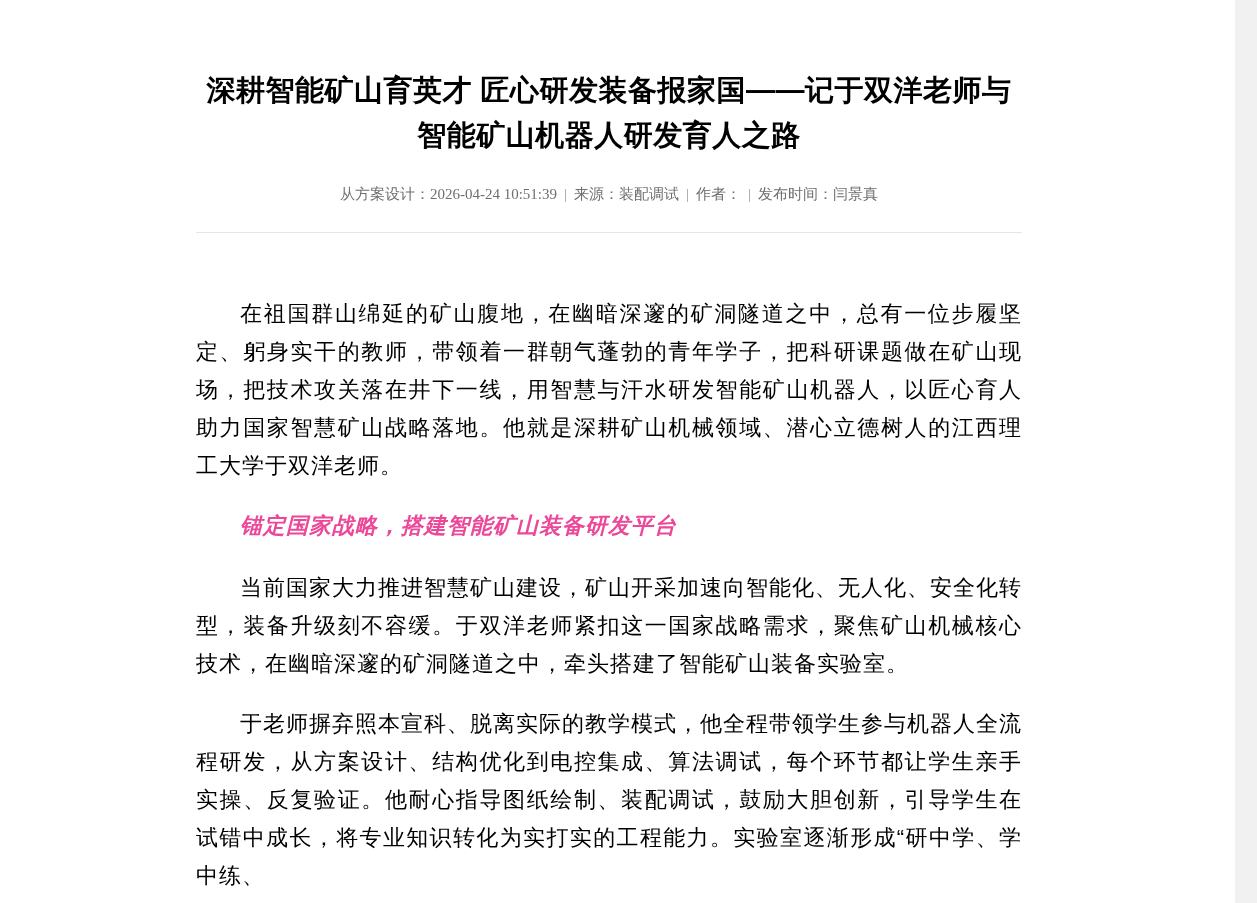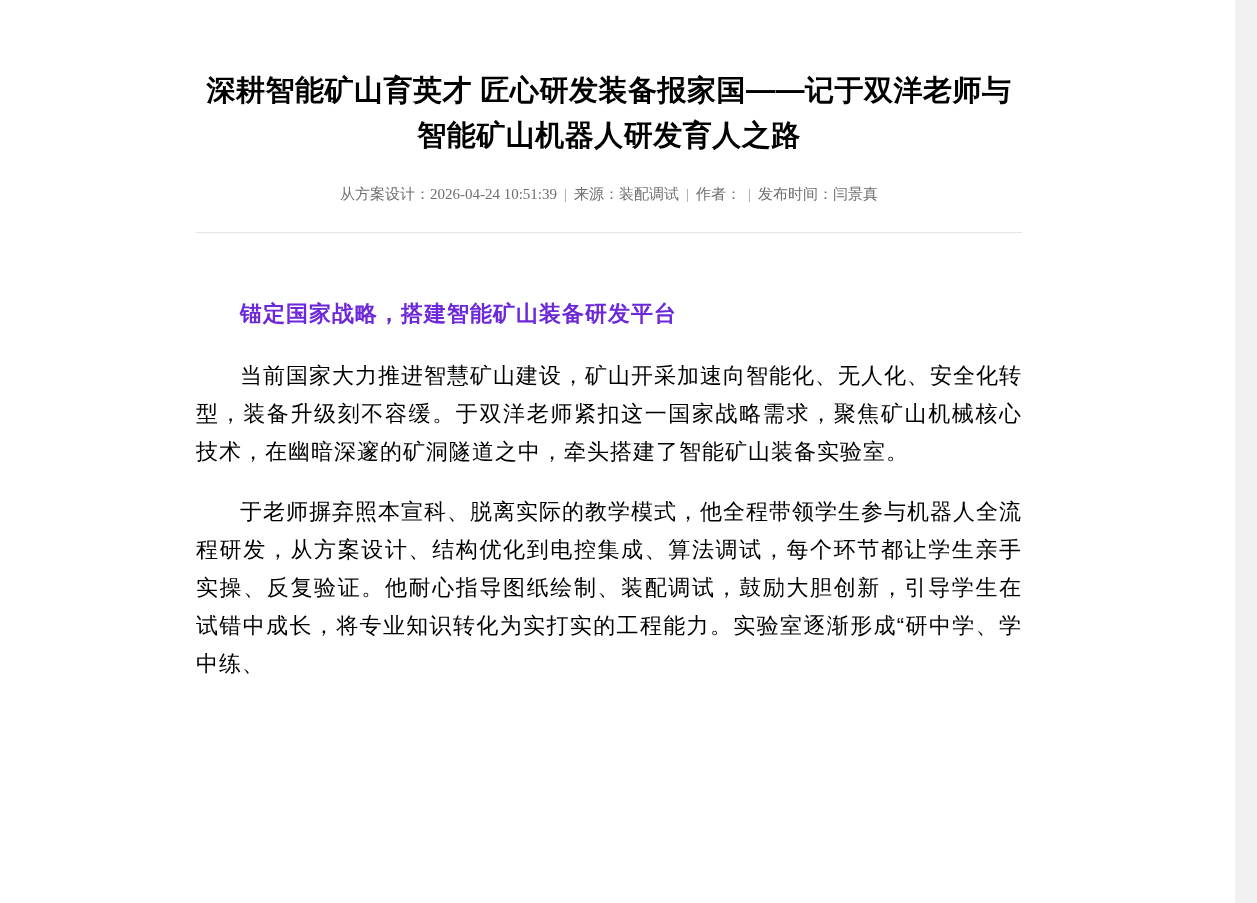--- a/index.html
+++ b/index.html
@@ -80,21 +80,22 @@
     text-align: justify;
     text-justify: inter-ideograph;
   }
   .article h2 {
     margin: 0 0 24px 0;
     font-size: 22px;
     letter-spacing: 1px;
     line-height: 38px;
     text-indent: 2em;
     font-weight: bold;
-    color: #6d28d9;
+    color: #ec4899;
+    font-style: italic;
   }
   
   .scrollbar-track {
     position: absolute;
     top: 0;
     right: 0;
     width: 22px;
     height: 903px;
     background: #f1f1f1;
   }
@@ -109,20 +110,21 @@
 
     <h1 class="title">深耕智能矿山育英才 匠心研发装备报家国——记于双洋老师与智能矿山机器人研发育人之路</h1>
 
     <div class="meta">
       <span>从方案设计：</span><span>2026-04-24 10:51:39</span><span class="pipe">|</span><span>来源：</span><span>装配调试</span><span class="pipe">|</span><span>作者：</span><span></span><span class="pipe">|</span><span>发布时间：</span><span>闫景真</span>
     </div>
 
     <div class="divider"></div>
 
     <div class="article">
+      <p>在祖国群山绵延的矿山腹地，在幽暗深邃的矿洞隧道之中，总有一位步履坚定、躬身实干的教师，带领着一群朝气蓬勃的青年学子，把科研课题做在矿山现场，把技术攻关落在井下一线，用智慧与汗水研发智能矿山机器人，以匠心育人助力国家智慧矿山战略落地。他就是深耕矿山机械领域、潜心立德树人的江西理工大学于双洋老师。</p>
       <h2>锚定国家战略，搭建智能矿山装备研发平台</h2>
       <p>当前国家大力推进智慧矿山建设，矿山开采加速向智能化、无人化、安全化转型，装备升级刻不容缓。于双洋老师紧扣这一国家战略需求，聚焦矿山机械核心技术，在幽暗深邃的矿洞隧道之中，牵头搭建了智能矿山装备实验室。</p>
       <p>于老师摒弃照本宣科、脱离实际的教学模式，他全程带领学生参与机器人全流程研发，从方案设计、结构优化到电控集成、算法调试，每个环节都让学生亲手实操、反复验证。他耐心指导图纸绘制、装配调试，鼓励大胆创新，引导学生在试错中成长，将专业知识转化为实打实的工程能力。实验室逐渐形成“研中学、学中练、</p>
     </div>
 
   </div>
 
   <div class="scrollbar-track"></div>
 
 </div>

